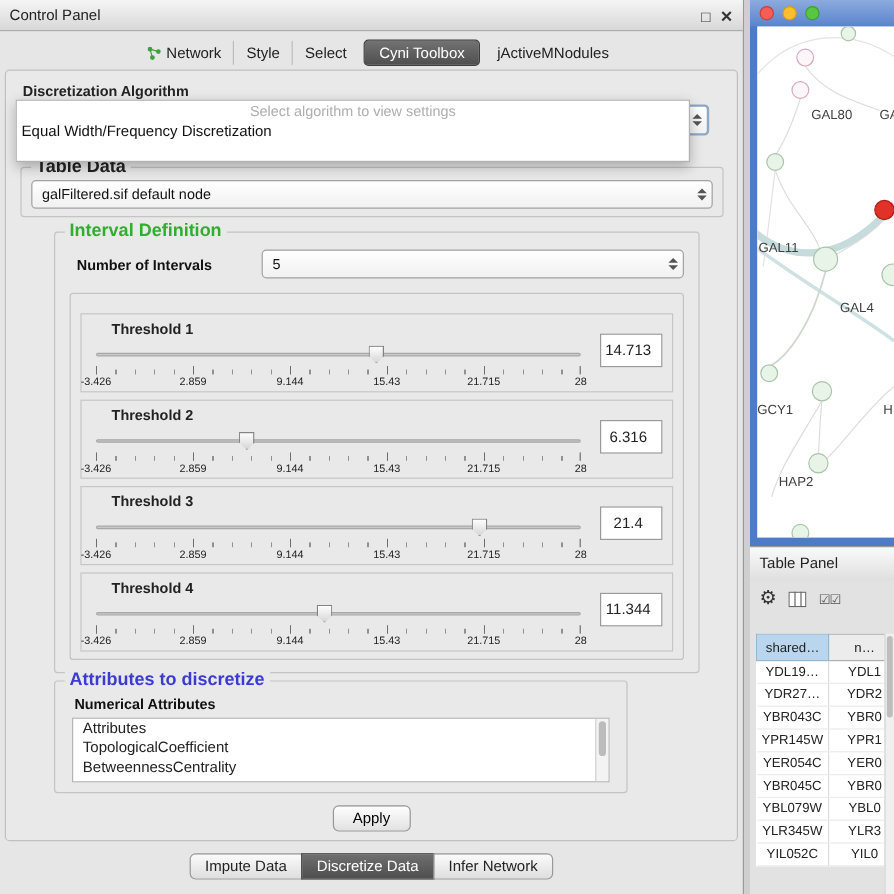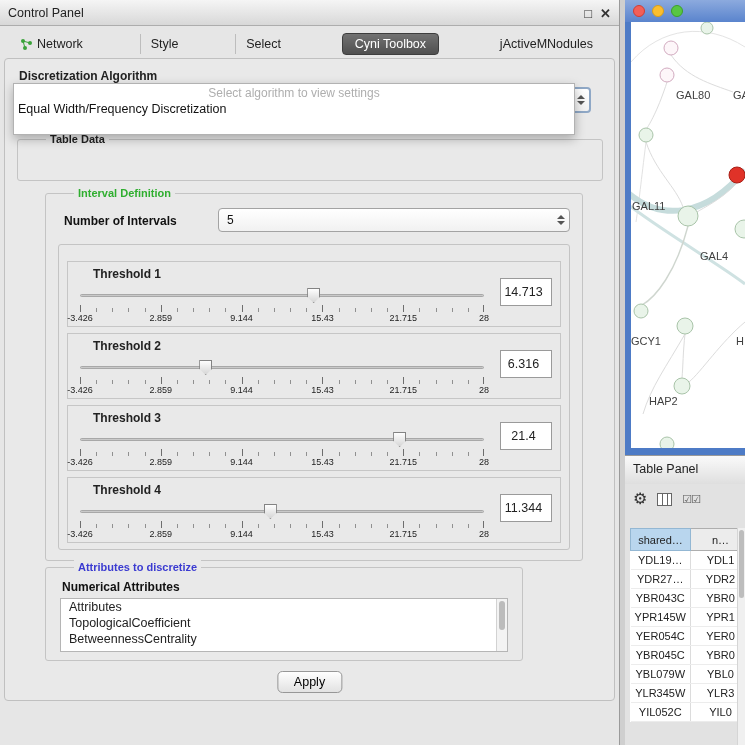--- a/index.html
+++ b/index.html
@@ -6,21 +6,21 @@
   html,body { width:745px; height:745px; overflow:hidden; }
   body { font-family:"Liberation Sans",sans-serif; background:#cfcfcf; position:relative; color:#222; }
 
   
   .control-panel { position:absolute; left:0; top:0; width:620px; height:745px; background:#e6e6e6; border-right:1px solid #9a9a9a; }
   .titlebar { height:26px; background:linear-gradient(#f5f5f5,#d8d8d8); border-bottom:1px solid #adadad; display:flex; align-items:center; padding:0 8px; position:relative; }
   .titlebar .ttl { font-size:12.5px; color:#222; }
   .win-btns { position:absolute; right:8px; top:0; height:26px; display:flex; align-items:center; gap:8px; }
   .win-btns span { font-size:13px; color:#333; cursor:default; }
 
-  .top-tabs { position:absolute; top:33px; left:0; right:16px; display:flex; justify-content:space-between; align-items:center;margin-left:11px; }
+  .top-tabs { position:absolute; top:33px; left:0; right:0; display:flex; justify-content:center; align-items:center;margin-left:11px; }
   .tab { font-size:12.5px; padding:3px 10px; color:#222; border-left:1px solid #bdbdbd; display:flex; align-items:center; gap:5px; white-space:nowrap; }
   .top-tabs .tab:first-child { border-left:none; }
   .top-tabs .tab.sel { background:linear-gradient(#727272,#4f4f4f); color:#fff; border:1px solid #3d3d3d; border-radius:4px; margin:0 4px; padding:3px 12px; }
   .top-tabs .tab.sel + .tab { border-left:none; }
 
   .content { position:absolute; top:58px; left:4px; width:611px; bottom:44px; background:#e9e9e9; border:1px solid #c0c0c0; border-radius:4px; }
 
   .algo-label { position:absolute; left:14px; top:10px; font-size:12px; font-weight:bold; color:#222; }
   .combo { background:linear-gradient(#ffffff,#f1f1f1); border:1px solid #a3a3a3; border-radius:4px; position:absolute; font-size:12px; line-height:22px; padding:0 22px 0 8px; color:#111; white-space:nowrap; overflow:hidden; }
   .combo .stepper { position:absolute; right:4px; top:50%; transform:translateY(-50%); display:flex; flex-direction:column; align-items:center; gap:2px; }
@@ -29,21 +29,21 @@
   .stepper .down { border-top:4px solid #555; }
 
   .combo-behind { left:18px; top:28px; width:568px; height:26px; border:2px solid #8fa8c6; }
 
   .popup { position:absolute; left:8px; top:24px; width:562px; height:52px; background:#fff; border:1px solid #b2b2b2; box-shadow:0 4px 10px rgba(0,0,0,.28); z-index:5; }
   .popup .ph { text-align:center; color:#aeaeae; font-size:12px; padding-top:2px; line-height:15px; }
   .popup .opt { font-size:12.5px; padding-left:4px; line-height:16px; color:#111; }
   .popup .opt.b { font-weight:bold; }
 
   .group { position:absolute; border:1px solid #c4c4c4; border-radius:3px; }
-  .group > .gtitle { position:absolute; top:-8px; left:8px; background:#e9e9e9; padding:0 4px; font-size:11px; font-weight:bold; line-height:14px; white-space:nowrap;margin-left:20px; }
+  .group > .gtitle { position:absolute; top:-8px; left:8px; background:#e9e9e9; padding:0 4px; font-size:15px; font-weight:bold; line-height:14px; white-space:nowrap; }
   .gtitle.green { color:#2fae2f; }
   .gtitle.blue { color:#3b3bd1; }
   .gtitle.dark { color:#222; }
 
   .g-tabledata { left:12px; top:80px; width:586px; height:42px; }
   .g-interval  { left:40px; top:134px; width:538px; height:368px; }
   .g-thresholds{ left:12px; top:50px; width:512px; height:306px; }
   .g-attrs     { left:40px; top:508px; width:478px; height:94px; }
 
   .lbl-bold { position:absolute; font-size:12px; font-weight:bold; color:#111; }
@@ -147,20 +147,27 @@
         </span>
     </div>
 
     <div class="popup">
       <div class="ph">Select algorithm to view settings</div>
       <div class="opt">Equal Width/Frequency Discretization</div>
     </div>
 
     <div class="group g-tabledata">
       <span class="gtitle dark">Table Data</span>
+      <div class="combo" style="left:8px; right:8px; top:10px; height:24px;">
+        <span>galFiltered.sif default node</span>
+        <span class="stepper">
+            <i class="up"></i>
+            <i class="down"></i>
+          </span>
+      </div>
     </div>
 
     <div class="group g-interval">
       <span class="gtitle green">Interval Definition</span>
 
       <div class="lbl-bold" style="left:18px; top:20px;">Number of Intervals</div>
       <div class="combo" style="left:172px; top:14px; width:352px; height:24px;">
         <span>5</span>
         <span class="stepper">
             <i class="up"></i>
@@ -263,20 +270,31 @@
           </div>
         <span class="vscroll">
             <i></i>
           </span>
       </div>
     </div>
 
     <button class="apply-btn">Apply</button>
   </div>
 
+  <div class="bottom-tabs">
+    <div class="tab">
+        <span>Impute Data</span>
+      </div>
+    <div class="tab sel">
+        <span>Discretize Data</span>
+      </div>
+    <div class="tab">
+        <span>Infer Network</span>
+      </div>
+  </div>
 </div>
 
 <div class="network-window">
   <div class="net-titlebar">
     <span class="light r"></span>
     <span class="light y"></span>
     <span class="light g"></span>
   </div>
   <div class="net-canvas">
     <svg id="net-svg">

